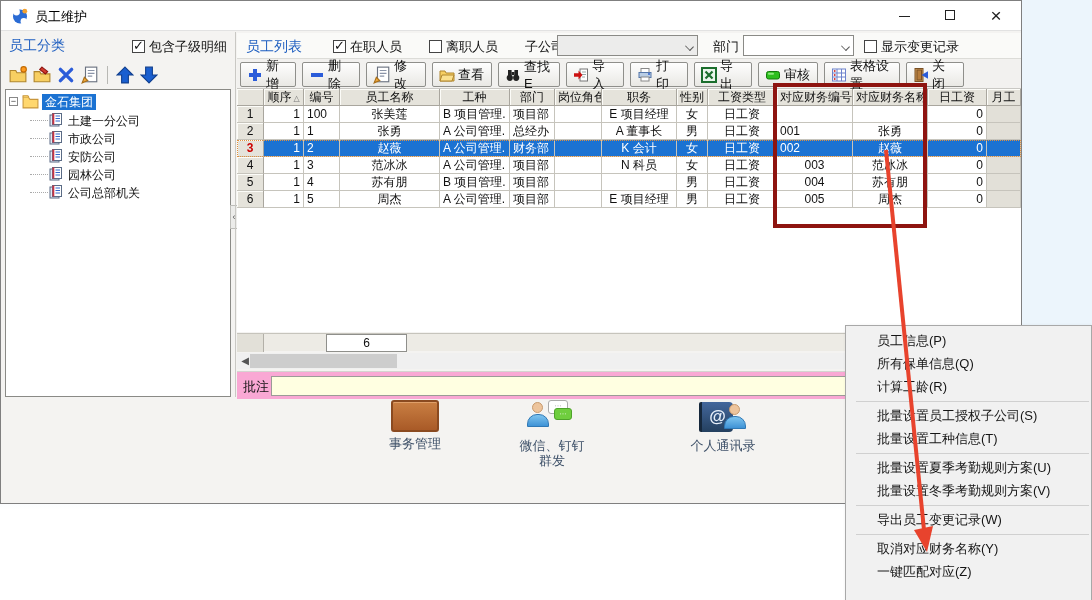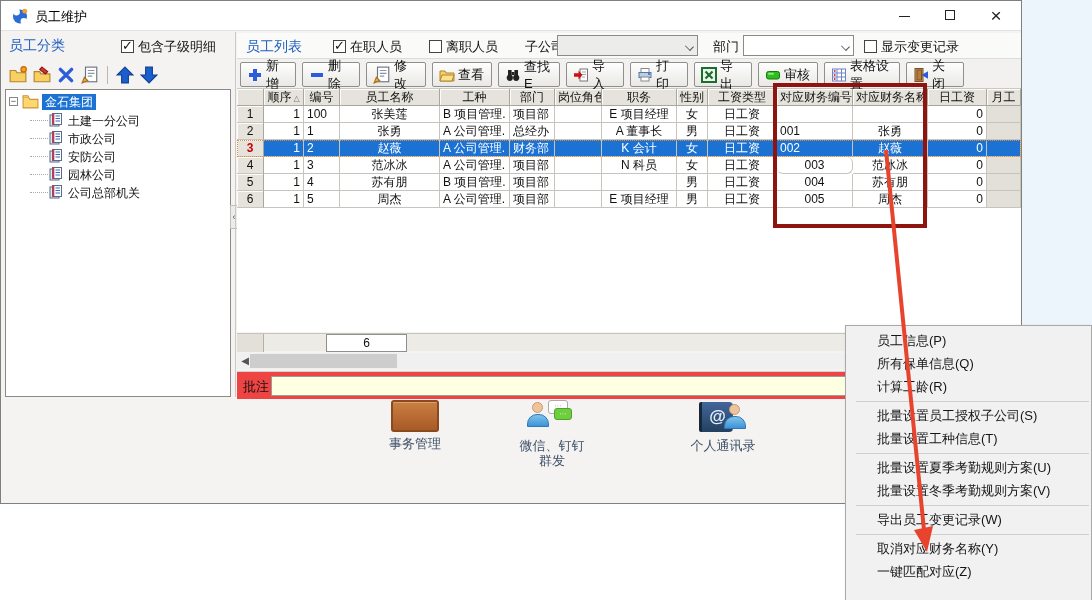--- a/index.html
+++ b/index.html
@@ -61,21 +61,21 @@
   .grow.selected { outline:1px dotted #e0903e; outline-offset:-1px; }
   .grow.selected .rownum { color:#cc0000; font-weight:bold; }
   .sortmark { font-size:8px; color:#777; margin-left:2px; }
 
   .summary-band { position:absolute; left:236px; top:332px; width:784px; height:18px; background:#edebe5; border-top:1px solid #c6c4bc; }
   .summary-cell0 { position:absolute; left:0; top:0; width:27px; height:18px; background:#e2e0d8; border-right:1px solid #b3b0a8; }
   .summary-count { position:absolute; left:89px; top:0; width:81px; height:18px; background:#fff; border:1px solid #8f8f8b; text-align:center; line-height:16px; }
   .hscroll { position:absolute; left:236px; top:352px; width:784px; height:16px; background:#f0f0f0; }
   .hs-btn { position:absolute; top:0; width:16px; height:16px; background:#f0f0f0; color:#555; font-size:10px; line-height:15px; text-align:center; }
   .hs-thumb { position:absolute; left:13px; top:1px; width:147px; height:14px; background:#cdcdcd; }
-  .note-row { position:absolute; left:236px; top:370px; width:784px; height:28px; background:#ef4444; border-top:1px solid #d5d4d0; }
+  .note-row { position:absolute; left:236px; top:370px; width:784px; height:28px; background:#f9a8d4; border-top:1px solid #d5d4d0; }
   .note-label { position:absolute; left:6px; top:6px; font-size:13px; color:#111; }
   .note-input { position:absolute; left:34px; top:4px; width:740px; height:20px; background:#ffffe1; border:1px solid #9b9b97; font-size:12px; padding:0 3px; }
 
   
   .dock-item { position:absolute; width:110px; text-align:center; }
   .dock-label { margin-top:4px; font-size:13px; color:#3d5068; line-height:15px; }
   .ic-board { width:48px; height:32px; margin:0 auto; background:linear-gradient(#c97f43,#a95a27); border:2px solid #8a4a20; border-radius:3px; box-shadow:inset 0 1px 0 #e0a06a; }
   .ic-wrap { position:relative; width:60px; height:34px; margin:0 auto; }
   .head { position:absolute; width:11px; height:11px; border-radius:50%; background:#edc49c; border:1px solid #c79a6e; }
   .bodyshape { position:absolute; width:22px; height:13px; border-radius:10px 10px 0 0; background:linear-gradient(#7ec4ef,#3f93d6); border:1px solid #2f78b5; }
@@ -107,21 +107,21 @@
         <circle cx="13.8" cy="4.2" r="2.4" fill="#f0a030"></circle>
       </svg>
     </span>
     <span class="title-text">员工维护</span>
     <span class="winbtn min"><span class="glyph-min"></span></span>
     <span class="winbtn max"><span class="glyph-max"></span></span>
     <span class="winbtn close"><span class="glyph-close">×</span></span>
   </div>
 
   <div class="lp-header">员工分类</div>
-  <div class="f-item" style="left:120px;top:37px;position:absolute;">
+  <div class="f-item" style="left:131px;top:37px;position:absolute;">
     <span class="chk on"></span><span class="chklabel">包含子级明细</span>
   </div>
   <div class="lp-toolbar" id="lp-toolbar">
       <span class="icon16"><span><svg width="18" height="18" viewBox="0 0 16 16">
             <path d="M1 4h5l1 2h8v8H1z" fill="#f7cf62" stroke="#b0862e"></path>
             <circle cx="13" cy="3" r="2.4" fill="#ff9a1f" stroke="#c06a00"></circle>
           </svg></span></span>
       <span class="icon16"><span><svg width="18" height="18" viewBox="0 0 16 16">
             <path d="M1 5h5l1 2h8v7H1z" fill="#f7cf62" stroke="#b0862e"></path>
             <path d="M8 1l5 4-2 2-5-4z" fill="#d33a2e" stroke="#8e1410"></path>
@@ -399,21 +399,21 @@
         <div class="gcell rownum" style="width: 27px; text-align: center;">4</div>
         <div class="gcell" style="width: 40px; text-align: right;">1</div>
         <div class="gcell" style="width: 36px; text-align: left;">3</div>
         <div class="gcell" style="width: 100px; text-align: center;">范冰冰</div>
         <div class="gcell" style="width: 70px; text-align: left;">A 公司管理.</div>
         <div class="gcell" style="width: 45px; text-align: left;">项目部</div>
         <div class="gcell" style="width: 47px; text-align: left;"></div>
         <div class="gcell" style="width: 75px; text-align: center;">N 科员</div>
         <div class="gcell" style="width: 31px; text-align: center;">女</div>
         <div class="gcell" style="width: 69px; text-align: center;">日工资</div>
-        <div class="gcell" style="width: 76px; text-align: center; border-radius: 6px;">003</div>
+        <div class="gcell" style="width: 76px; text-align: center;">003</div>
         <div class="gcell" style="width: 75px; text-align: center;">范冰冰</div>
         <div class="gcell" style="width: 59px; text-align: right;">0</div>
         <div class="gcell laststub" style="width: 34px; text-align: left;"></div>
       </div>
       <div class="grow">
         <div class="gcell rownum" style="width: 27px; text-align: center;">5</div>
         <div class="gcell" style="width: 40px; text-align: right;">1</div>
         <div class="gcell" style="width: 36px; text-align: left;">4</div>
         <div class="gcell" style="width: 100px; text-align: center;">苏有朋</div>
         <div class="gcell" style="width: 70px; text-align: left;">B 项目管理.</div>

